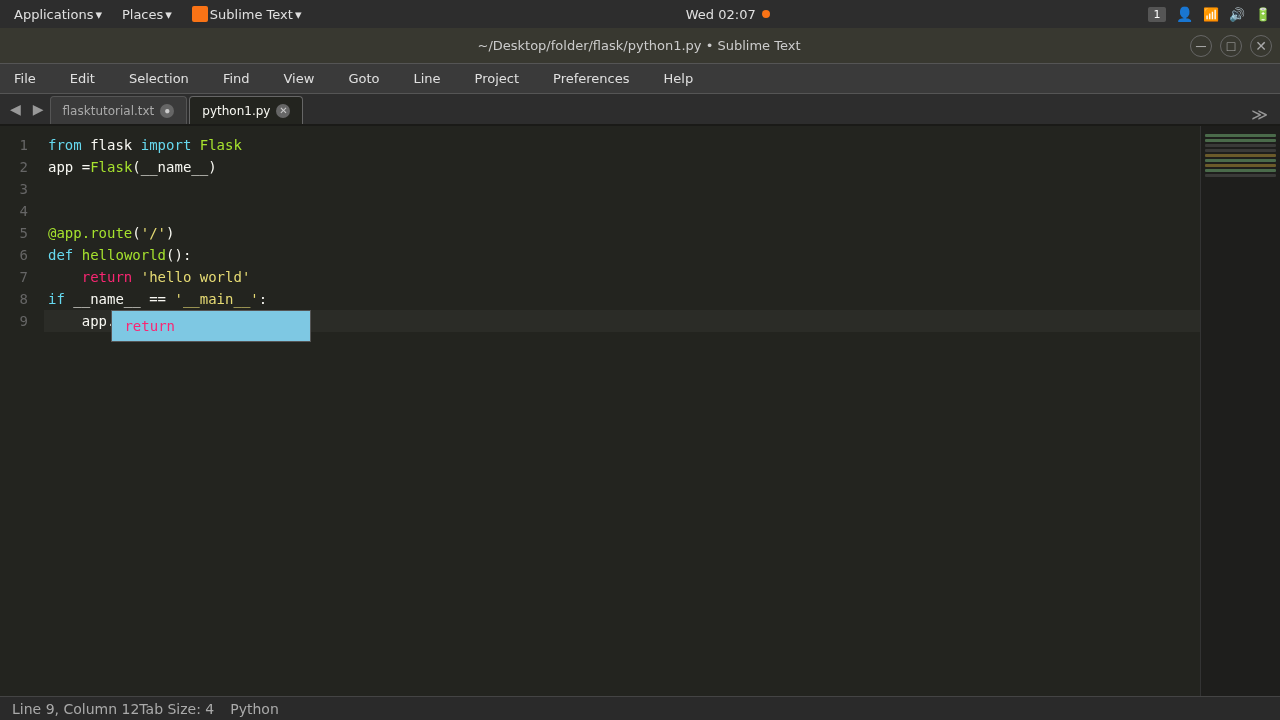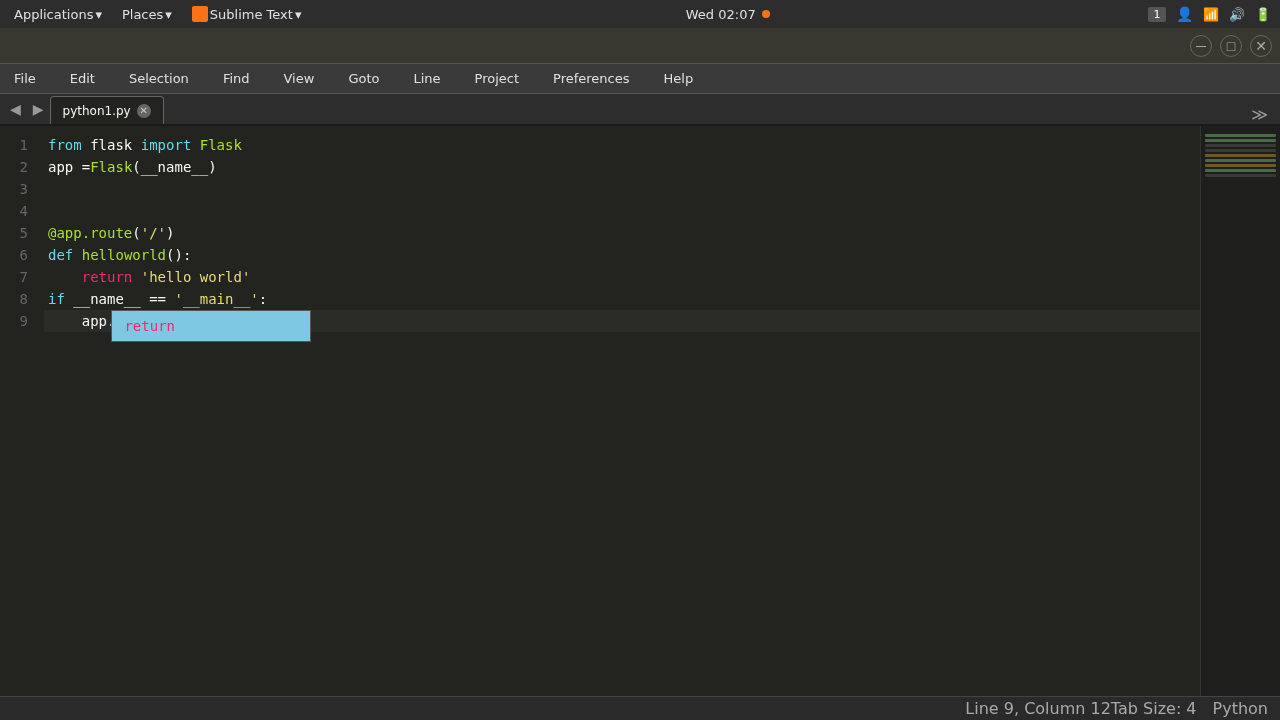--- a/index.html
+++ b/index.html
@@ -272,23 +272,23 @@
     }
     .minimap-line.colored { background: #4a6a4a; }
     .minimap-line.orange { background: #6a5a2a; }
 
     
     #status-bar {
       background: #2a2a2a;
       height: 24px;
       display: flex;
       align-items: center;
-      justify-content: flex-end;
+      justify-content: flex-start;
       padding: 0 12px;
-      font-size: 16px;
+      font-size: 14px;
       color: #aaa;
       border-top: 1px solid #444;
     }
     .status-left { display: flex; gap: 16px; }
     .status-right { display: flex; gap: 16px; }
 
     
     .cursor {
       display: inline-block;
       width: 2px;
@@ -328,20 +328,21 @@
     <span class="workspace-badge">1</span>
     <span style="font-size:14px;">👤</span>
     <span style="font-size:13px;">📶</span>
     <span style="font-size:13px;">🔊</span>
     <span style="font-size:13px;">🔋</span>
   </div>
 </div>
 
 <div id="title-bar">
   <div style="width:80px"></div>
+  <div class="title-bar-center">~/Desktop/folder/flask/python1.py • Sublime Text</div>
   <div class="title-bar-controls">
     <button class="tb-btn tb-btn-min">─</button>
     <button class="tb-btn tb-btn-max">□</button>
     <button class="tb-btn tb-btn-close">✕</button>
   </div>
 </div>
 
 <div id="menu-bar">
   <div class="menu-item">File</div>
   <div class="menu-item">Edit</div>
@@ -351,20 +352,24 @@
   <div class="menu-item">Goto</div>
   <div class="menu-item">Line</div>
   <div class="menu-item">Project</div>
   <div class="menu-item">Preferences</div>
   <div class="menu-item">Help</div>
 </div>
 
 <div id="tab-bar">
   <button class="tab-nav-btn">◀</button>
   <button class="tab-nav-btn">▶</button>
+  <div class="tab">
+    <span>flasktutorial.txt</span>
+    <button class="tab-close">●</button>
+  </div>
   <div class="tab active">
     <span>python1.py</span>
     <button class="tab-close">✕</button>
   </div>
   <button class="tab-overflow">≫</button>
 </div>
 
 <div id="editor-area">
 
   <div id="line-numbers">

